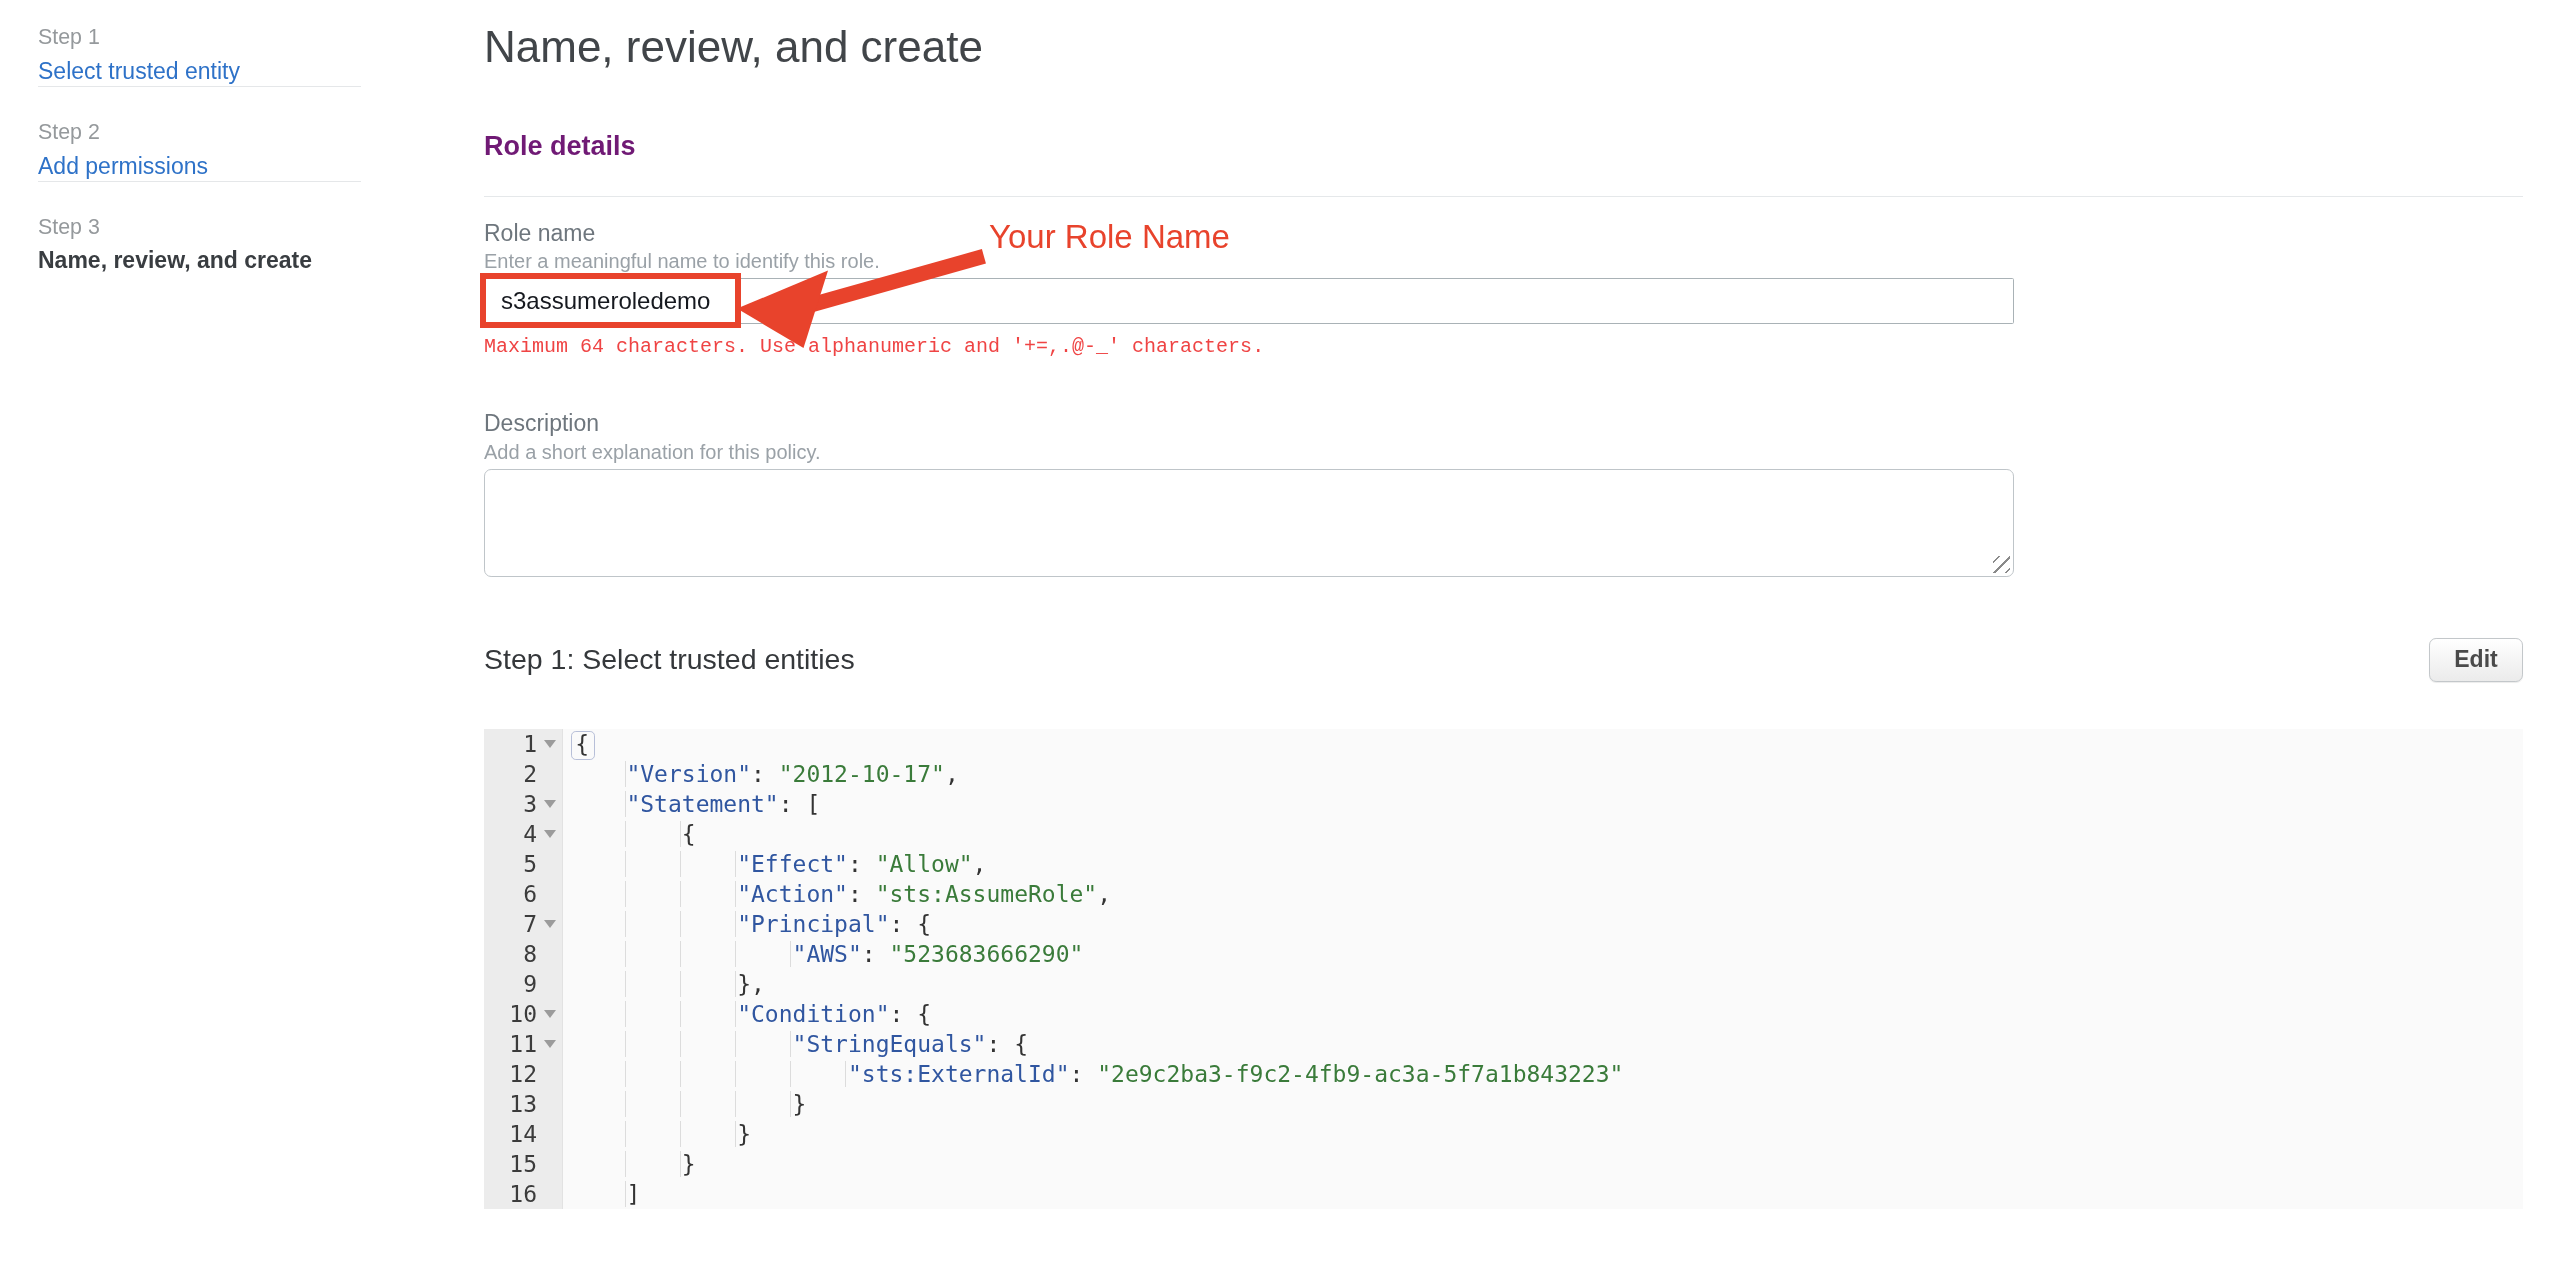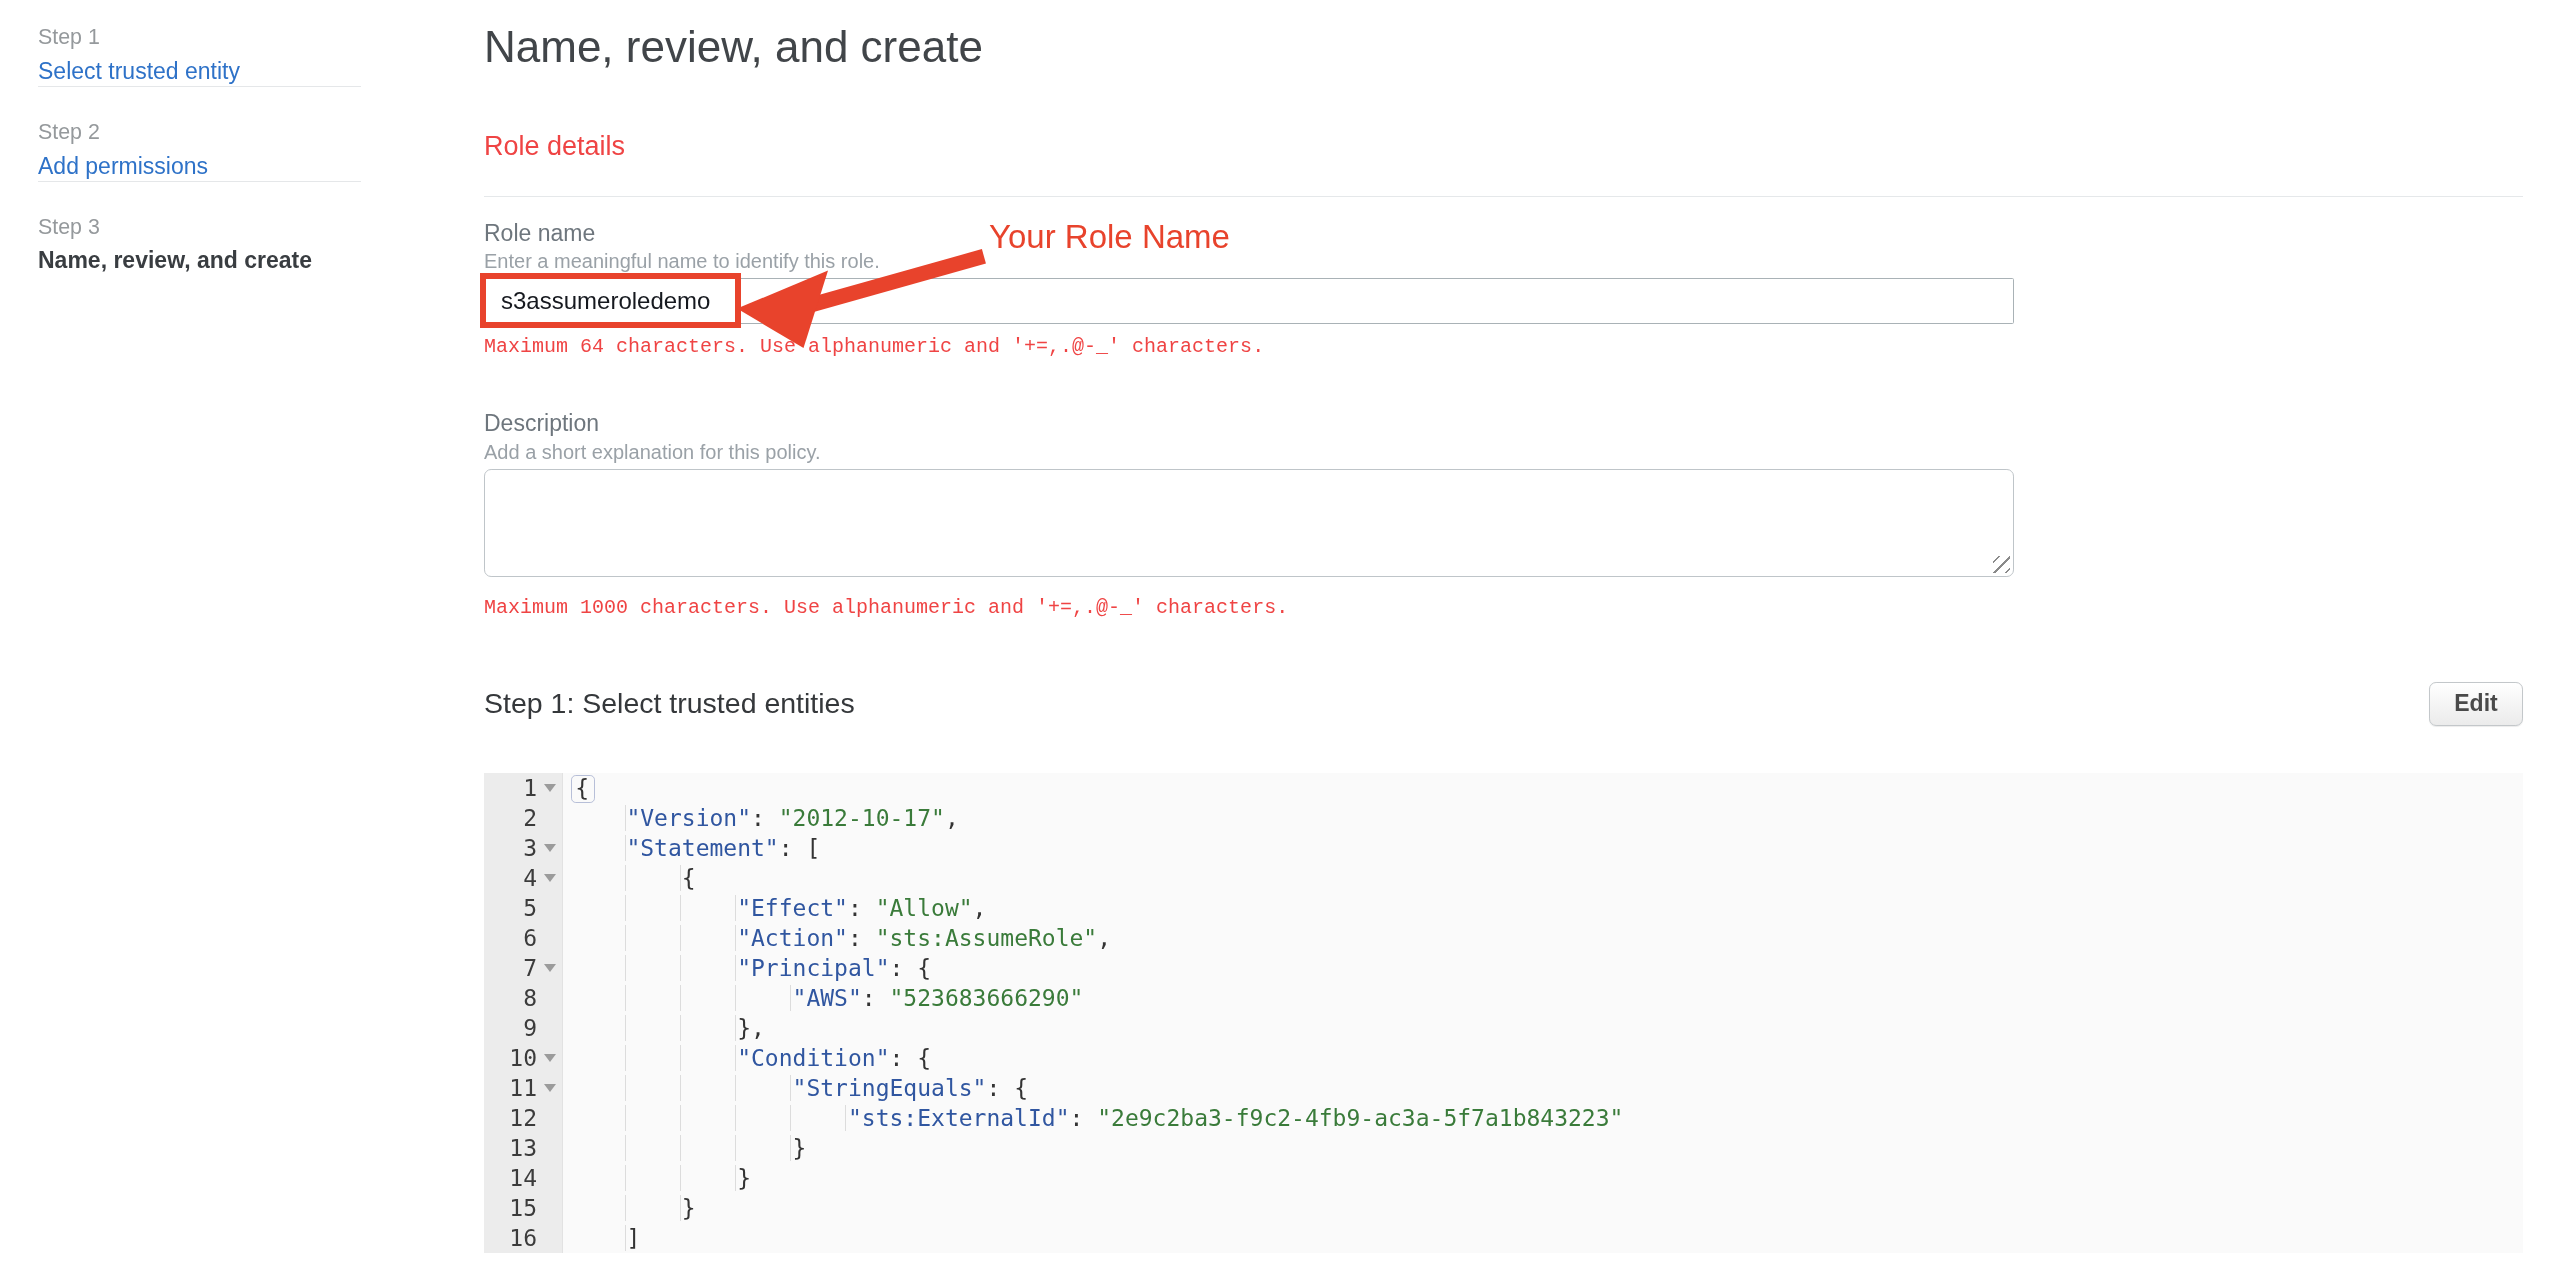--- a/index.html
+++ b/index.html
@@ -10,21 +10,21 @@
   #sidebar{position:absolute;left:38px;top:24px;width:323px;}
   .step{border-bottom:0.8px solid #e5e7e9;padding-bottom:0;margin-bottom:32px;}
   .step:last-child{border-bottom:none;padding-bottom:0;margin-bottom:0;}
   .step-label{font-size:21.4px;line-height:27px;color:#95999c;}
   .step-title{font-size:23px;line-height:30px;margin-top:4.8px;color:#2e72c8;cursor:pointer;}
   .step.current .step-title{color:#393d41;font-weight:bold;cursor:default;}
 
   
   #main{position:absolute;left:484px;top:0;width:2039px;}
   #page-title{font-size:44px;line-height:52px;font-weight:400;color:#414549;margin:20.6px 0 0;}
-  #role-details-heading{font-size:27px;line-height:33px;font-weight:400;color:#ef4444;margin:57px 0 0;}
+  #role-details-heading{font-size:27px;line-height:33px;font-weight:700;color:#701a75;margin:57px 0 0;}
   .divider{border-top:1.6px solid #e5e8ea;margin-top:33px;}
 
   .field-label{margin-top:22px;font-size:23px;line-height:28.5px;color:#6e767d;}
   .field-hint{margin-top:2.4px;font-size:20px;line-height:24.6px;color:#9aa1a7;}
   .constraint{margin-top:11px;font-size:20px;line-height:24.6px;color:#ef4444;font-family:Liberation Mono, monospace;}
 
   .rolename-wrap{position:relative;margin-top:4px;width:1530px;height:46px;}
   #role-name-input{width:100%;height:46px;box-sizing:border-box;border:0.8px solid #a9b2b6;
      border-radius:1.6px;background:#fff;padding:4px 16px;font-size:24px;color:#16191f;
      font-family:"Liberation Sans",sans-serif;outline:none;}
@@ -107,21 +107,20 @@
     <div class="constraint">Maximum 64 characters. Use alphanumeric and '+=,.@-_' characters.</div>
 
     <div class="field-label" style="margin-top:49px;">Description</div>
     <div class="field-hint">Add a short explanation for this policy.</div>
 
     <div class="desc-wrap">
       <textarea id="description-textarea" value="" style=""></textarea>
       <div class="resize-grip"></div>
     </div>
 
-    <div class="constraint" style="margin-top:19px;">Maximum 1000 characters. Use alphanumeric and '+=,.@-_' characters.</div>
 
     <div class="section-row">
       <h3 id="trusted-heading">Step 1: Select trusted entities</h3>
       <button id="edit-button">Edit</button>
     </div>
 
     <div id="editor">
       <div class="code-line">
         <div class="gutter">1<span class="fold-arrow"></span></div>
         <div class="code-text"><span class="tk-p tk-b">{</span></div>

